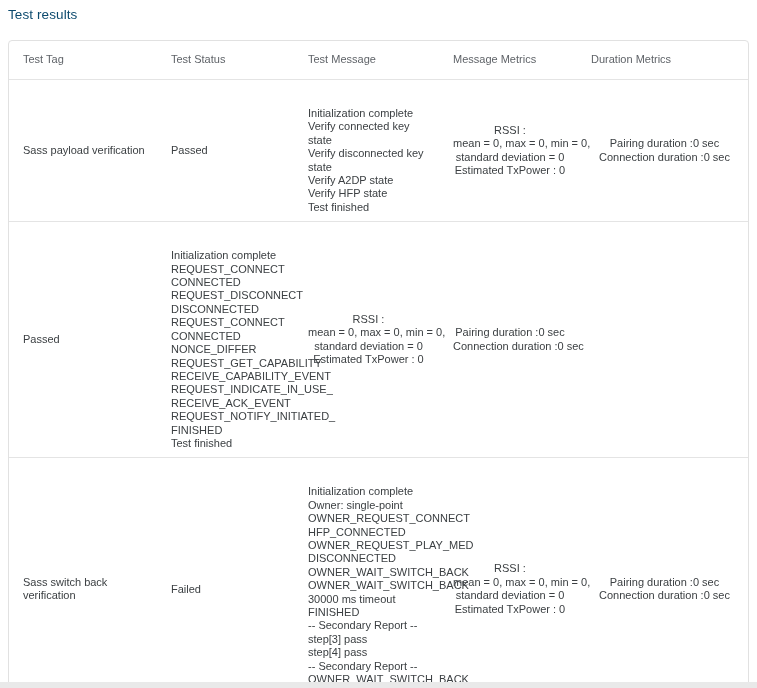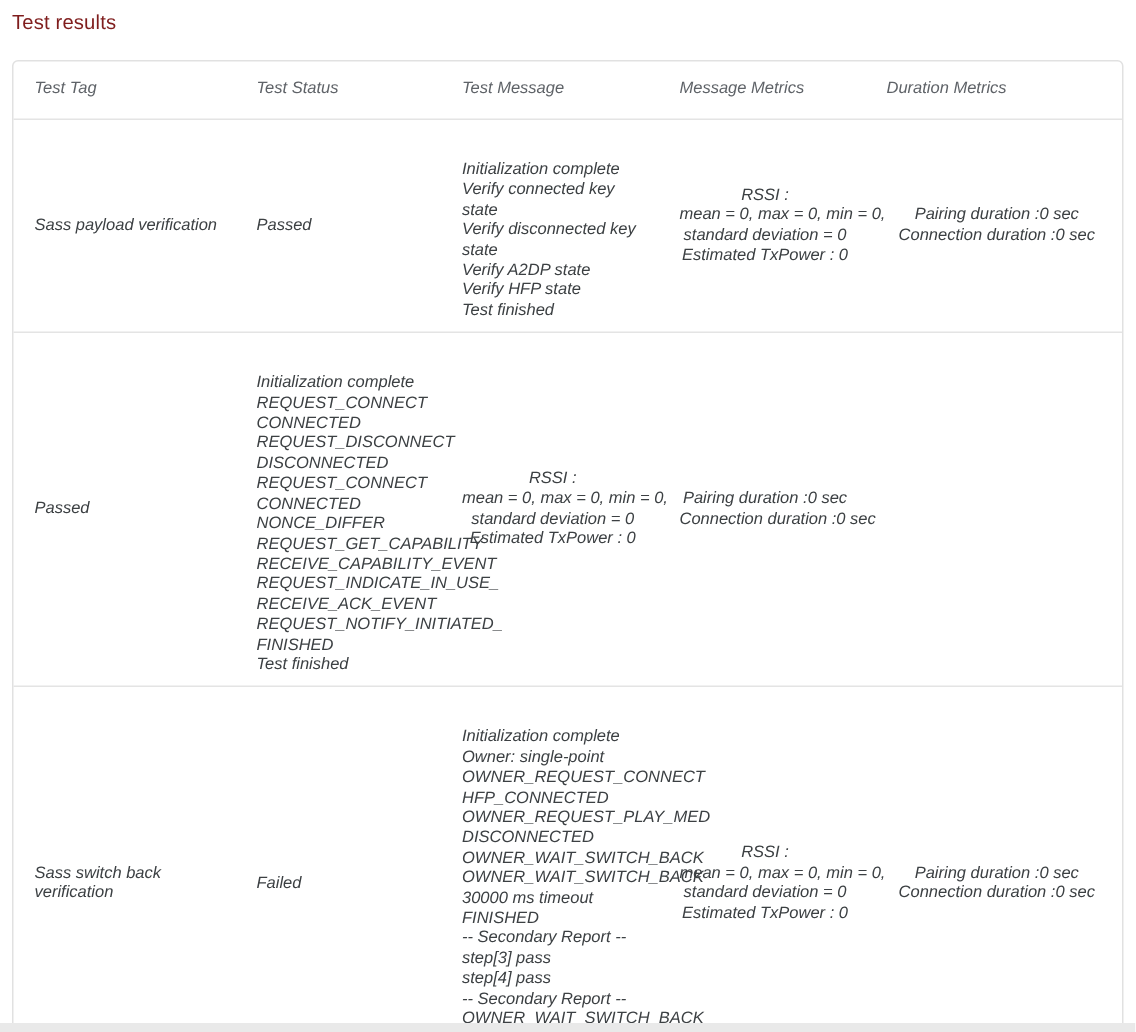--- a/index.html
+++ b/index.html
@@ -8,21 +8,21 @@
     width: 757px; height: 688px;
     background: #ffffff;
     font-family: "Liberation Sans", "DejaVu Sans", sans-serif;
     color: #3c4043;
     position: relative;
     overflow: hidden;
   }
   .page-title {
     position: absolute; top: 7px; left: 8px;
     margin: 0;
-    font-size: 13.5px; font-weight: 500; color: #7f1d1d;
+    font-size: 13.5px; font-weight: 500; color: #0c4a6e;
     letter-spacing: 0.1px;
   }
   .card {
     position: absolute; top: 40px; left: 8px;
     width: 741px;
     background: #fff;
     border: 1px solid #e1e1e1;
     border-radius: 4px;
   }
   .grid {
@@ -31,21 +31,21 @@
     align-items: center;
   }
   .header { height: 38px; }
   .header .cell {
     display: flex; align-items: center; height: 100%;
     color: #5f6368; font-size: 11px; font-weight: 400;
   }
   .row { border-top: 1px solid #e4e4e4; }
   .cell {
     padding-left: 14px; padding-right: 10px;
-    font-size: 11px; line-height: 13.4px; color: #3c4043; font-style: italic;
+    font-size: 11px; line-height: 13.4px; color: #3c4043;
   }
   .row .cell { padding-top: 7px; padding-bottom: 7px; }
   .msg { white-space: pre-line; overflow: visible; margin-top: 20px; }
   .metrics { white-space: pre; overflow: visible; text-align: center; }
   .footer {
     height: 36px;
     display: flex; align-items: center; justify-content: flex-end;
     padding-right: 34px;
     font-size: 11px; color: #3c4043;
   }

